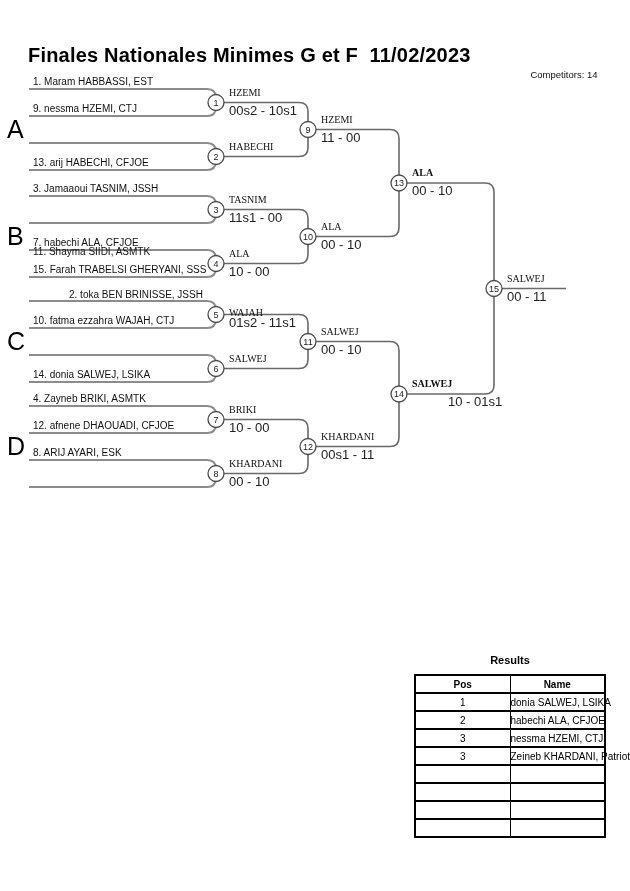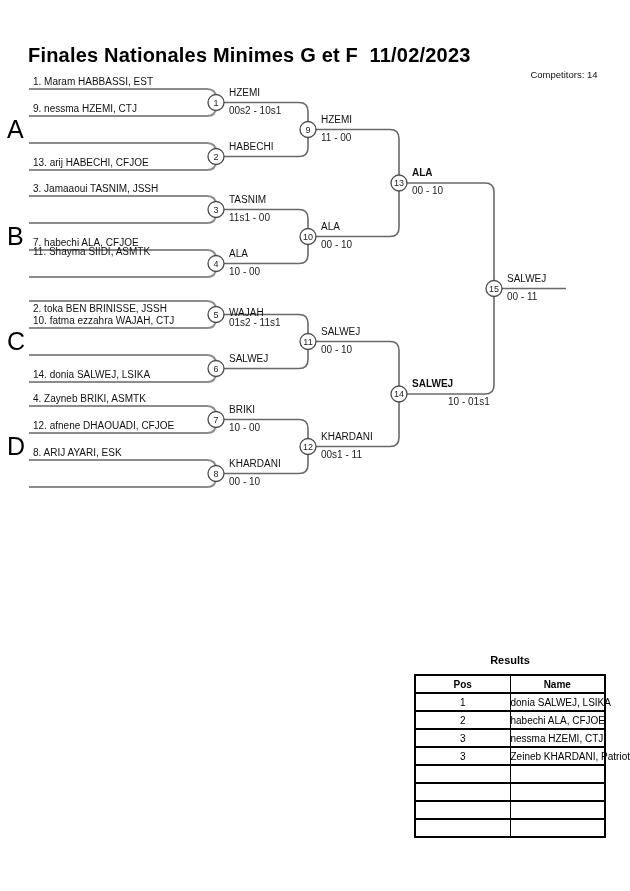--- a/index.html
+++ b/index.html
@@ -4,23 +4,23 @@
 <style>
   html,body{margin:0;padding:0;background:#fff;}
   .page{position:relative;width:630px;height:891px;background:#fff;overflow:hidden;
         font-family:"Liberation Sans",sans-serif;color:#000;}
   .abs{position:absolute;}
   .t-main{left:28px;top:44px;font-size:20px;font-weight:bold;white-space:pre;letter-spacing:.2px;}
   .t-cat{left:498px;top:44px;width:132px;text-align:center;font-size:20px;font-weight:bold;}
   .t-comp{left:498px;top:69px;width:132px;text-align:center;font-size:9.5px;color:#111;}
   .group-label{font-size:25px;line-height:26px;color:#000;}
   .entry{left:33px;font-size:10px;line-height:13px;color:#111;white-space:nowrap;}
-  .winner{font-size:10px;line-height:13px;color:#111;white-space:nowrap;}
+  .winner{font-size:10px;line-height:13px;color:#111;white-space:nowrap;font-family:Liberation Serif, serif;}
   .winner.bold{font-weight:bold;}
-  .score{font-size:10px;line-height:10px;color:#222;white-space:nowrap;}
+  .score{font-size:13px;line-height:10px;color:#222;white-space:nowrap;}
   .mnum{font-size:9px;line-height:9px;color:#222;transform:translate(-50%,-50%);}
   svg.bracket{position:absolute;left:0;top:0;}
   .r1{stroke:#8c8c8c;stroke-width:2;fill:none;}
   .cn{stroke:#696969;stroke-width:1.6;fill:none;}
   .mc{fill:#fff;stroke:#4a4a4a;stroke-width:1.3;}
   .res-title{left:414px;top:654px;width:192px;text-align:center;font-size:11px;font-weight:bold;}
   table.results{position:absolute;left:414px;top:674px;width:192px;border-collapse:collapse;
         table-layout:fixed;border:2px solid #000;font-size:10px;}
   table.results td,table.results th{border:1px solid #000;border-bottom-width:2px;height:16px;
         padding:0;vertical-align:middle;overflow:visible;}
@@ -96,21 +96,22 @@
   <div class="abs group-label" style="left:7px;top:328px;">C</div>
   <div class="abs group-label" style="left:7px;top:433px;">D</div>
 
   <div class="abs entry" style="top:75px;">1. Maram HABBASSI, EST</div>
   <div class="abs entry" style="top:102px;">9. nessma HZEMI, CTJ</div>
   <div class="abs entry" style="top:129px;"></div>
   <div class="abs entry" style="top:156px;">13. arij HABECHI, CFJOE</div>
   <div class="abs entry" style="top:182px;">3. Jamaaoui TASNIM, JSSH</div>
   <div class="abs entry" style="top:209px;margin-top:36px;">11. Shayma SIIDI, ASMTK</div>
   <div class="abs entry" style="top:236px;">7. habechi ALA, CFJOE</div>
-  <div class="abs entry" style="top:302px;">2. toka BEN BRINISSE, JSSH</div>
+  <div class="abs entry" style="top:263px;">15. Farah TRABELSI GHERYANI, SSS</div>
+  <div class="abs entry" style="top:288px;margin-left:36px;">2. toka BEN BRINISSE, JSSH</div>
   <div class="abs entry" style="top:314px;">10. fatma ezzahra WAJAH, CTJ</div>
   <div class="abs entry" style="top:341px;"></div>
   <div class="abs entry" style="top:368px;">14. donia SALWEJ, LSIKA</div>
   <div class="abs entry" style="top:392px;">4. Zayneb BRIKI, ASMTK</div>
   <div class="abs entry" style="top:419px;">12. afnene DHAOUADI, CFJOE</div>
   <div class="abs entry" style="top:446px;">8. ARIJ AYARI, ESK</div>
 
   <div class="abs mnum" style="left:216px;top:103px;">1</div>
   <div class="abs mnum" style="left:216px;top:157px;">2</div>
   <div class="abs mnum" style="left:216px;top:210px;">3</div>

